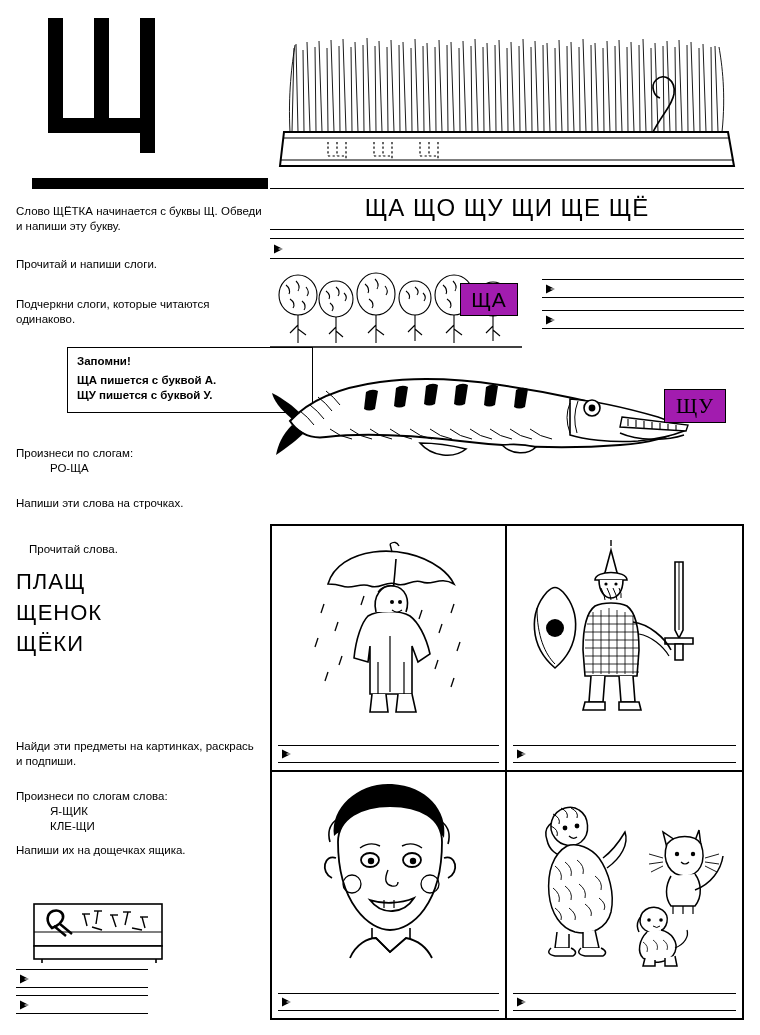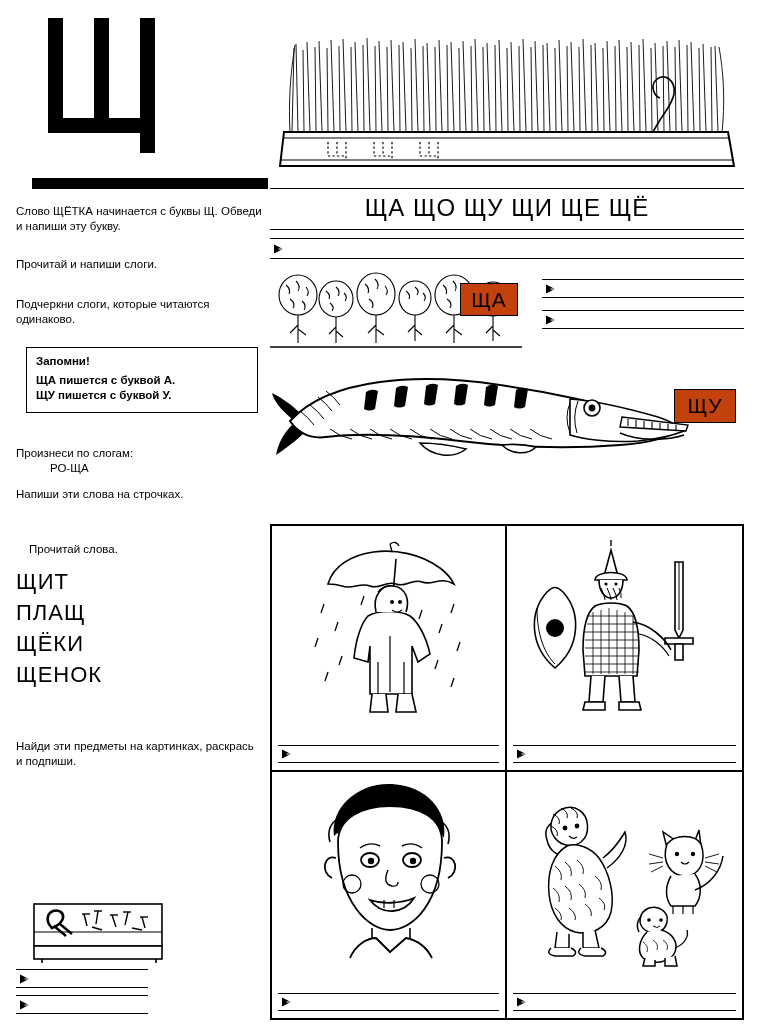--- a/index.html
+++ b/index.html
@@ -47,22 +47,23 @@
 
   .para {
     font-size: 11.5px;
     line-height: 15px;
     margin: 0 0 0 0;
     color: #000;
   }
 
   .remember-box {
     border: 1.5px solid #000;
-    padding: 7px 9px 9px 9px;
+    padding: 7px 23px 9px 9px;
     width: 212px;
+    margin-left: 41px;
   }
   .remember-box .rb-title {
     font-size: 11.5px;
     font-weight: bold;
     margin-bottom: 6px;
   }
   .remember-box .rb-line {
     font-size: 11.5px;
     font-weight: bold;
     line-height: 15px;
@@ -148,21 +149,21 @@
   .trees-area {
     position: relative;
     width: 474px;
     height: 90px;
     margin-top: 10px;
   }
 
   .tag-box {
     position: absolute;
     border: 1.8px solid #000;
-    background: #c2410c;
+    background: #a21caf;
     font-size: 21px;
     text-align: center;
     letter-spacing: 1px;
   }
 
   .pike-area {
     position: relative;
     width: 474px;
     height: 110px;
   }
@@ -241,38 +242,43 @@
       <div class="remember-box">
         <div class="rb-title">Запомни!</div>
         <div class="rb-line">ЩА пишется с буквой А.</div>
         <div class="rb-line">ЩУ пишется с буквой У.</div>
       </div>
     </div>
 
     <div style="position:absolute; left:0; top:432px; width:250px;">
       <p class="para">Произнеси по слогам:</p>
       <div class="syllable">РО-ЩА</div>
-      <p class="para" style="margin-top:11px;">Напиши эти слова на строчках.</p>
+      <p class="para" style="margin-top:20px;">Напиши эти слова на строчках.</p>
     </div>
 
     <div style="position:absolute; left:0; top:528px; width:250px;margin-left:13px;">
       <p class="para">Прочитай слова.</p>
     </div>
 
     <div class="wordlist" style="position:absolute; left:0; top:552px; width:250px;">
-      <div>ЩИТ</div>
       <div>ПЛАЩ</div>
+      <div>ЩЕНОК</div>
       <div>ЩЁКИ</div>
-      <div>ЩЕНОК</div>
     </div>
 
     <div style="position:absolute; left:0; top:725px; width:238px;">
       <p class="para">Найди эти предметы на картинках, раскрась и подпиши.</p>
     </div>
 
+    <div style="position:absolute; left:0; top:775px; width:250px;">
+      <p class="para">Произнеси по слогам слова:</p>
+      <div class="syllable">Я-ЩИК</div>
+      <div class="syllable">КЛЕ-ЩИ</div>
+      <p class="para" style="margin-top:9px;">Напиши их на дощечках ящика.</p>
+    </div>
 
     <div class="crate">
       <svg width="132" height="62" viewBox="0 0 132 62">
         <rect x="2" y="2" width="128" height="42" fill="#fff" stroke="#000" stroke-width="1.6"></rect>
         <path d="M2 30 L130 30" stroke="#000" stroke-width="1.2"></path>
         <rect x="2" y="44" width="128" height="13" fill="#fff" stroke="#000" stroke-width="1.6"></rect>
         <path d="M10 57 L10 61 M124 57 L124 61" stroke="#000" stroke-width="1.6"></path>
 
         <path d="M20 26 C14 20 14 12 21 9 C27 7 32 11 31 16 C30 21 25 24 20 26 Z" fill="none" stroke="#000" stroke-width="2.6"></path>
         <path d="M22 24 L34 34 M28 22 L40 32" stroke="#000" stroke-width="2.4"></path>
@@ -557,21 +563,21 @@
             <path d="M390 64 L390 70"></path>
             <path d="M398 65 L398 71"></path>
           <path d="M406 66 L406 71"></path>
         </g>
         <path d="M350 74 C368 82 396 82 414 76" fill="none" stroke="#000" stroke-width="1.4"></path>
         <g stroke="#000" stroke-width="1" fill="none">
           <path d="M300 44 q-6 14 0 30"></path>
             <path d="M308 42 q-6 16 -1 32"></path>
         </g>
       </svg>
-      <div class="tag-box" style="left:404px; top:30px; width:60px; height:32px; line-height:32px;">ЩУ</div>
+      <div class="tag-box" style="left:394px; top:30px; width:60px; height:32px; line-height:32px;font-family:Liberation Serif, serif;">ЩУ</div>
     </div>
 
   </div>
 
   <div class="pic-grid">
 
     <div class="pic-cell">
       <div class="cell-art">
         <svg width="236" height="200" viewBox="0 0 236 200">
           <g fill="none" stroke="#000" stroke-width="1.6">

